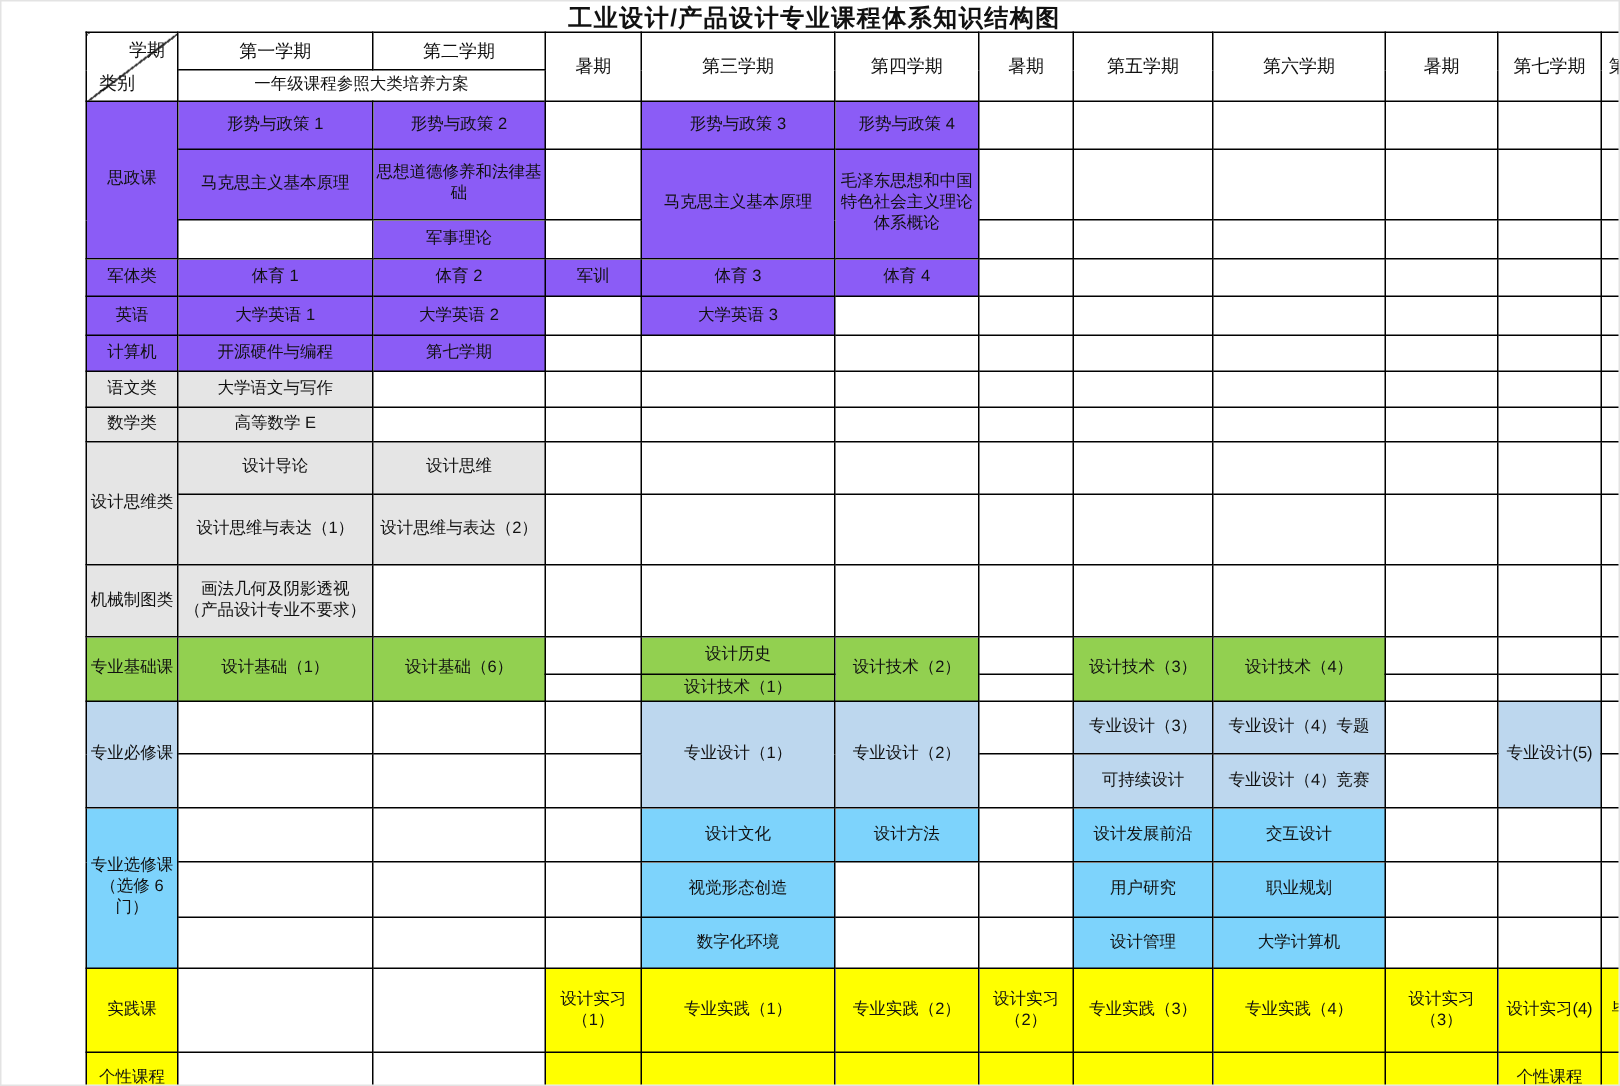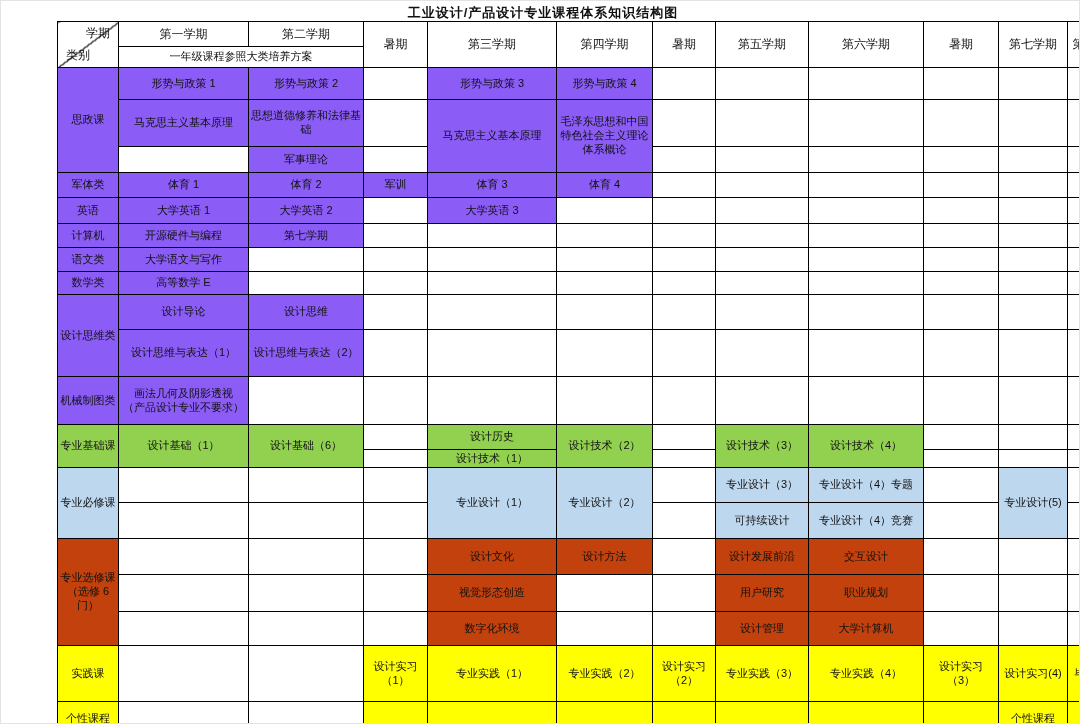--- a/index.html
+++ b/index.html
@@ -1,26 +1,26 @@
 <!DOCTYPE html>
 <html><head>
 <meta charset="utf-8">
 <style>
   html,body{margin:0;padding:0;background:#fff;}
   body{font-family:"Liberation Sans","DejaVu Sans",sans-serif;color:#111;}
   .page{width:1080px;height:724px;box-sizing:border-box;padding:3px 4px 2px 8px;border:1px solid #e3e3e3;overflow:hidden;}
-  .title{width:1068px;text-align:center;font-size:13px;font-weight:bold;height:17px;line-height:17px;letter-spacing:1px;}
+  .title{width:1068px;text-align:center;font-size:16px;font-weight:bold;height:17px;line-height:17px;letter-spacing:1px;}
   table{border-collapse:collapse;table-layout:fixed;width:1068px;margin-left:48px;}
   td{border:1px solid #000;text-align:center;vertical-align:middle;font-size:11px;line-height:1.25;padding:0 2px;overflow:hidden;word-break:break-all;}
   .hd{font-size:12px;}
   .cyan{background:#8b5cf6;}
-  .peach{background:#8b5cf6;text-align:center;}
+  .peach{background:#e5e5e5;text-align:center;}
   .green{background:#92D050;}
   .blue{background:#BDD7EE;}
-  .gray{background:#c2410c;}
+  .gray{background:#7dd3fc;}
   .yellow{background:#FFFF00;}
   .corner{position:relative;padding:0;background-image:linear-gradient(to bottom right,transparent 49.2%,#333 49.2%,#333 51%,transparent 51%);}
   .corner .ct{position:absolute;top:4px;right:8px;font-size:12px;}
   .corner .cb{position:absolute;bottom:4px;left:8px;font-size:12px;}
 </style>
 </head>
 <body>
 
 <div class="page">
   <div class="title">工业设计/产品设计专业课程体系知识结构图</div>

